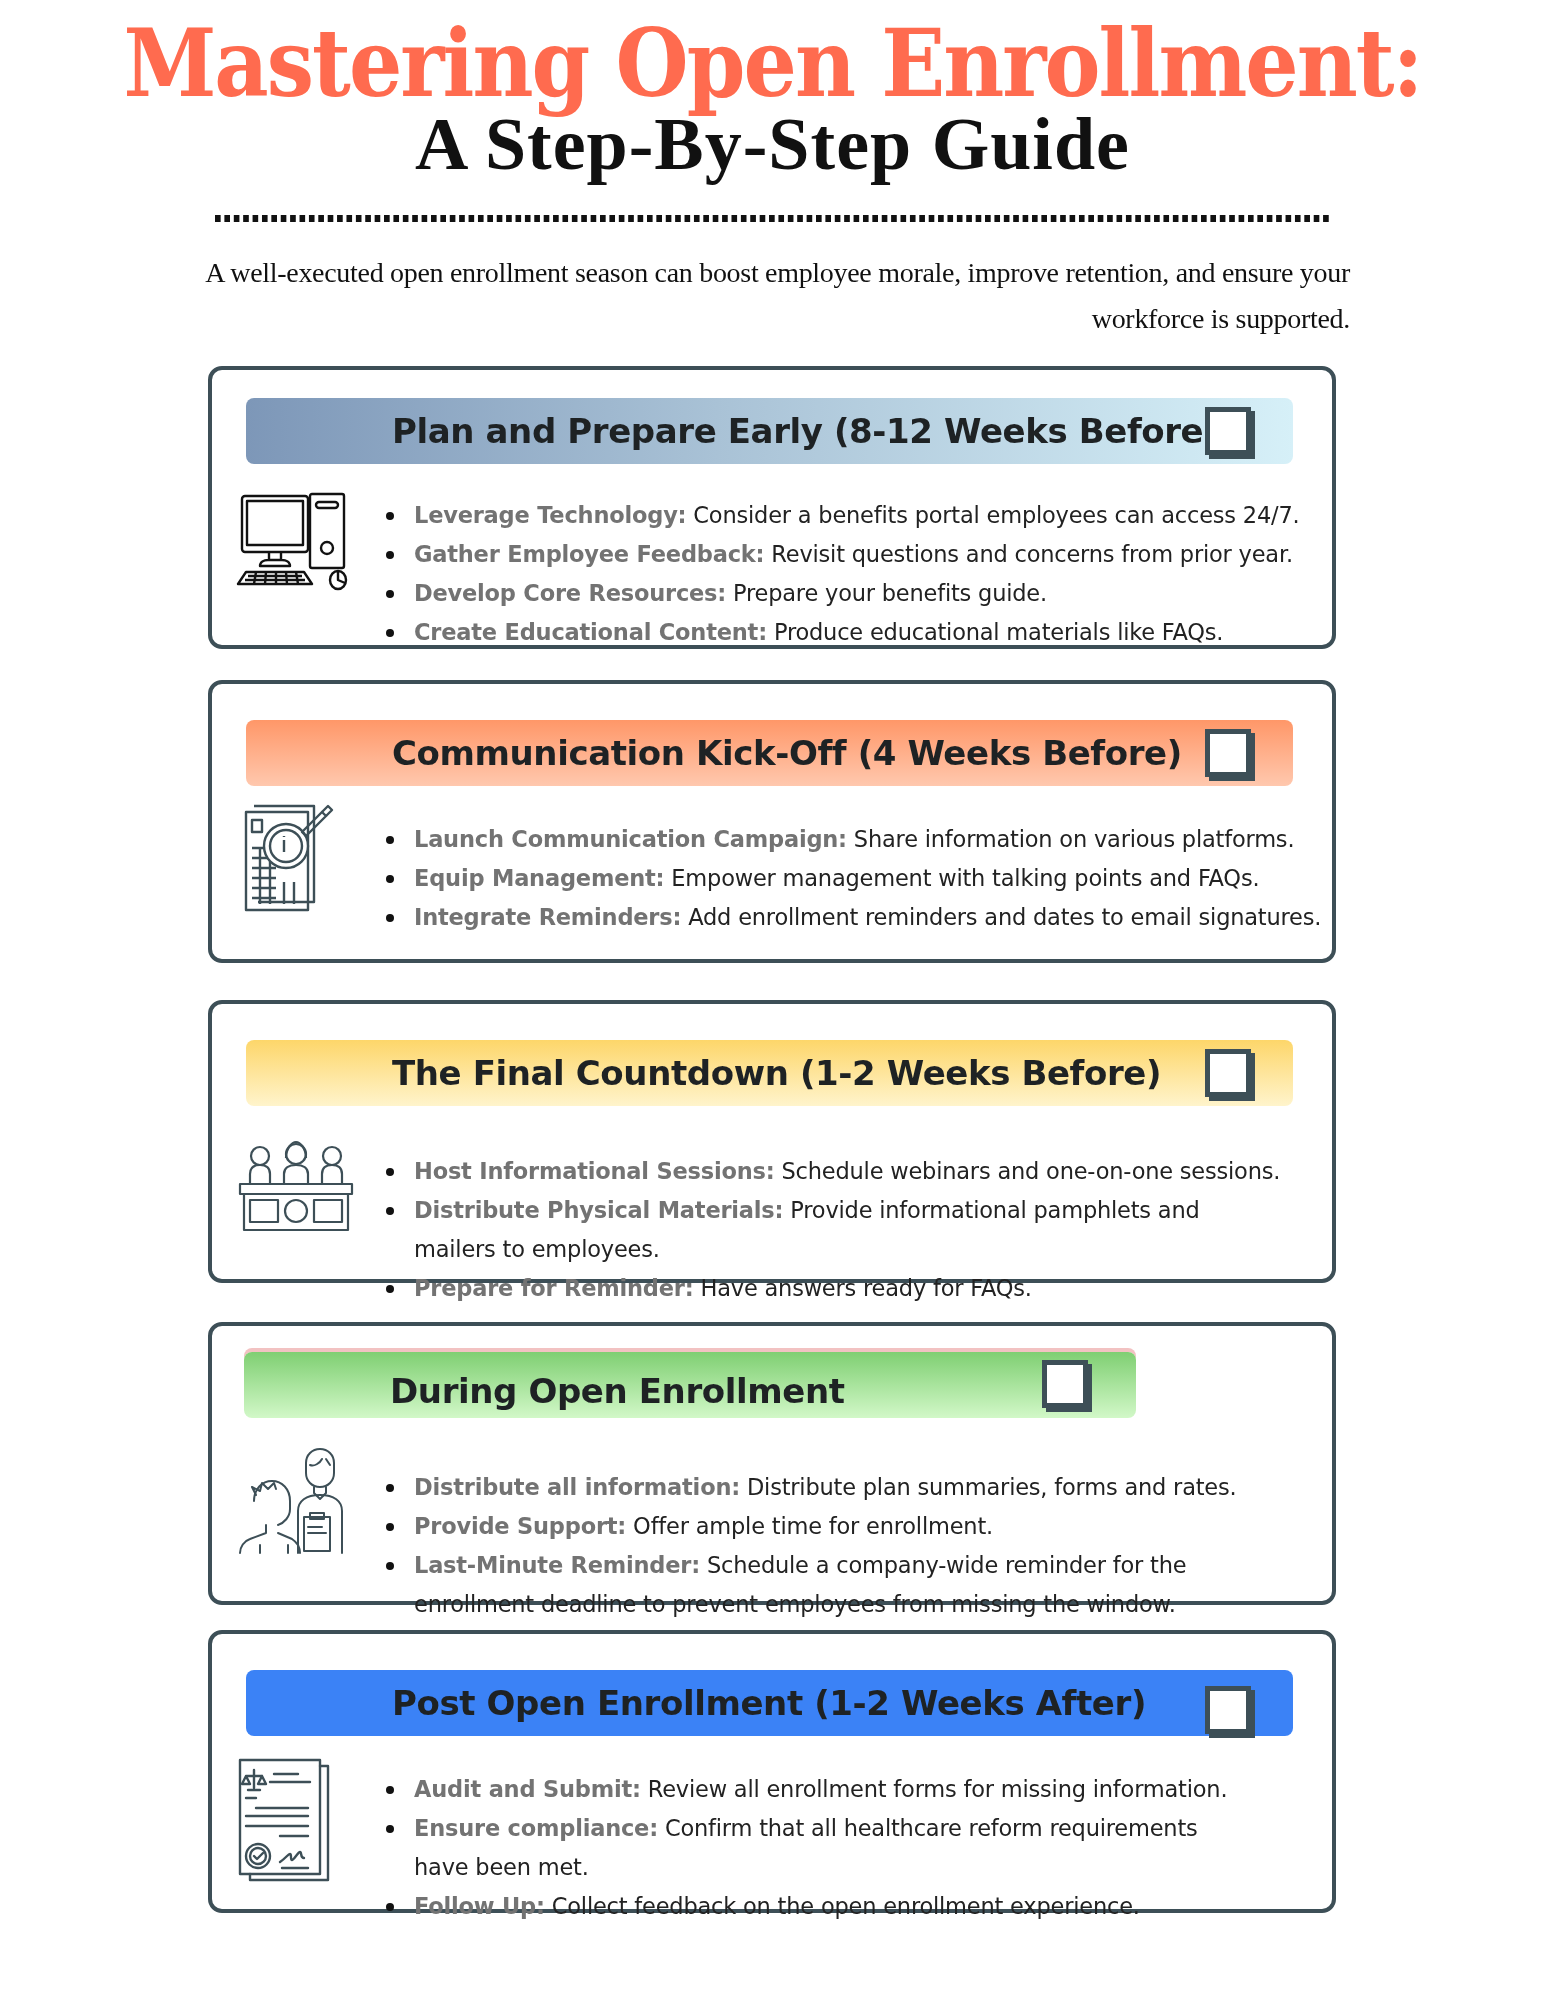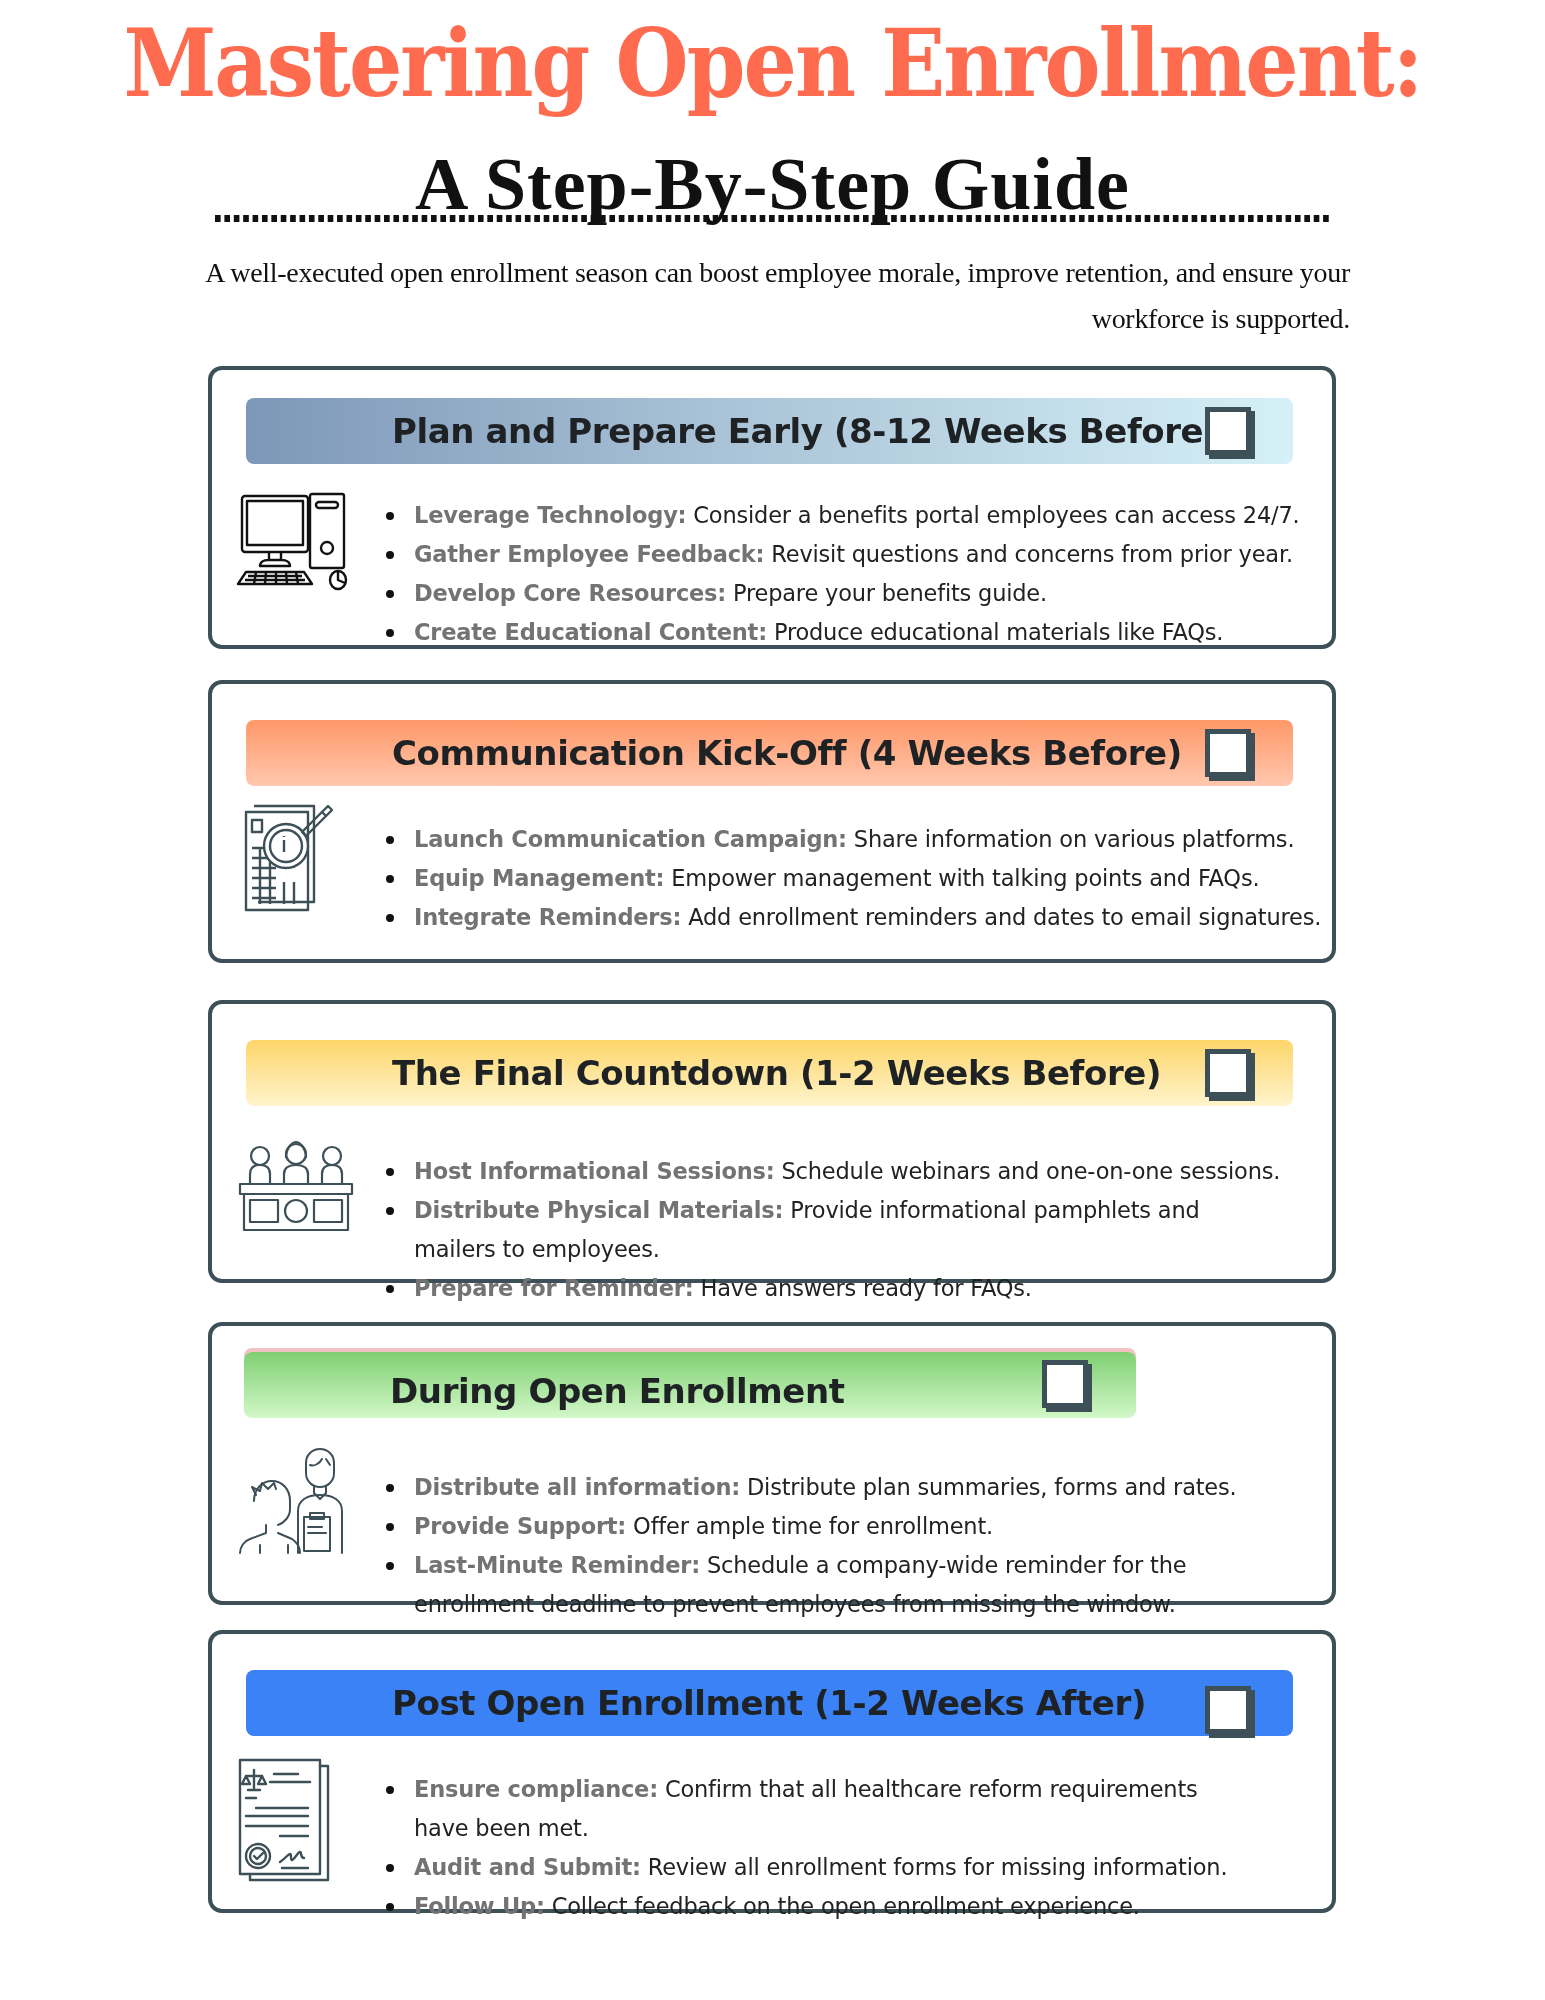--- a/index.html
+++ b/index.html
@@ -8,21 +8,21 @@
 
   .title-main {
     position: absolute; left: 0; top: 14px; width: 1545px; text-align: center;
     font-family: "DejaVu Serif", "Liberation Serif", serif; font-weight: bold;
     font-size: 84px; letter-spacing: -2px; color: #ff6b4f; line-height: 100px;
     transform: scaleY(1.12);
   }
   .title-sub {
     position: absolute; left: 0; top: 102px; width: 1545px; text-align: center;
     font-family: "Liberation Serif", "DejaVu Serif", serif; font-size: 74px;
-    color: #111; line-height: 84px; letter-spacing: 1px; margin-top: 40px;
+    color: #111; line-height: 84px; letter-spacing: 1px;
   }
   .divider {
     position: absolute; left: 215px; top: 215px; width: 1115px; height: 7px;
     background-image: linear-gradient(to right, #111 0 6px, transparent 6px 100%);
     background-size: 9.4px 7px; background-repeat: repeat-x;
   }
   .intro {
     position: absolute; left: 200px; top: 250px; width: 1150px; text-align: right;
     font-family: Liberation Serif, serif; font-size: 28px; line-height: 46px; color: #111;
     letter-spacing: -0.3px;
@@ -197,17 +197,17 @@
       <rect x="4" y="2" width="80" height="114"></rect>
       <path d="M18 12v18M10 18h16M10 18l-4 8h8zM26 18l-4 8h8zM12 32h12"></path>
       <path d="M38 16h24M34 24h40M10 40h10M20 50h52M10 58h62M10 68h62M44 78h28"></path>
       <circle cx="22" cy="98" r="12"></circle>
       <circle cx="22" cy="98" r="8"></circle>
       <path d="M18 98l3 3 6-6"></path>
       <path d="M44 104c6-4 8-8 10-8s0 6 2 6 6-8 8-8 0 6 4 6M46 110h26"></path>
     </svg>
   </div>
   <ul class="bullets" style="top:136px">
+    <li><b>Audit and Submit:</b><span> Review all enrollment forms for missing information.</span></li>
     <li style="padding-right:80px"><b>Ensure compliance:</b><span> Confirm that all healthcare reform requirements have been met.</span></li>
-    <li><b>Audit and Submit:</b><span> Review all enrollment forms for missing information.</span></li>
     <li><b>Follow Up:</b><span> Collect feedback on the open enrollment experience.</span></li>
   </ul>
 </section>
 
 </body></html>

